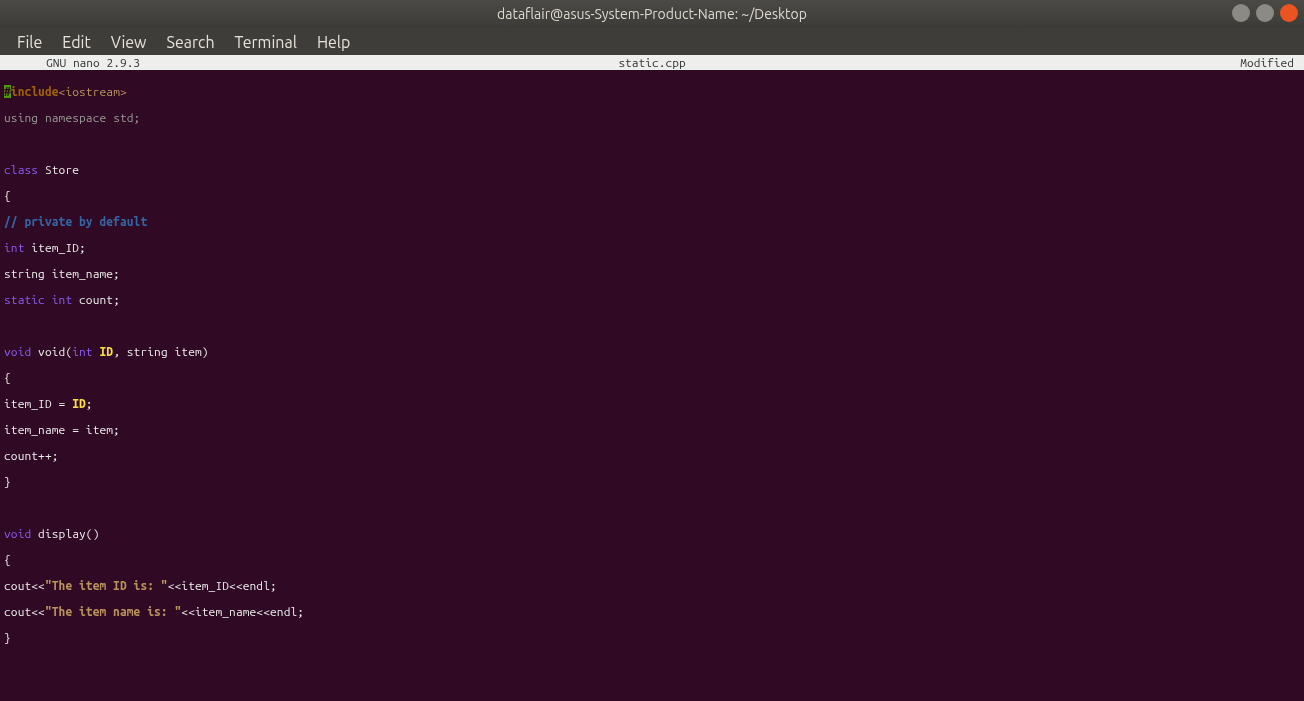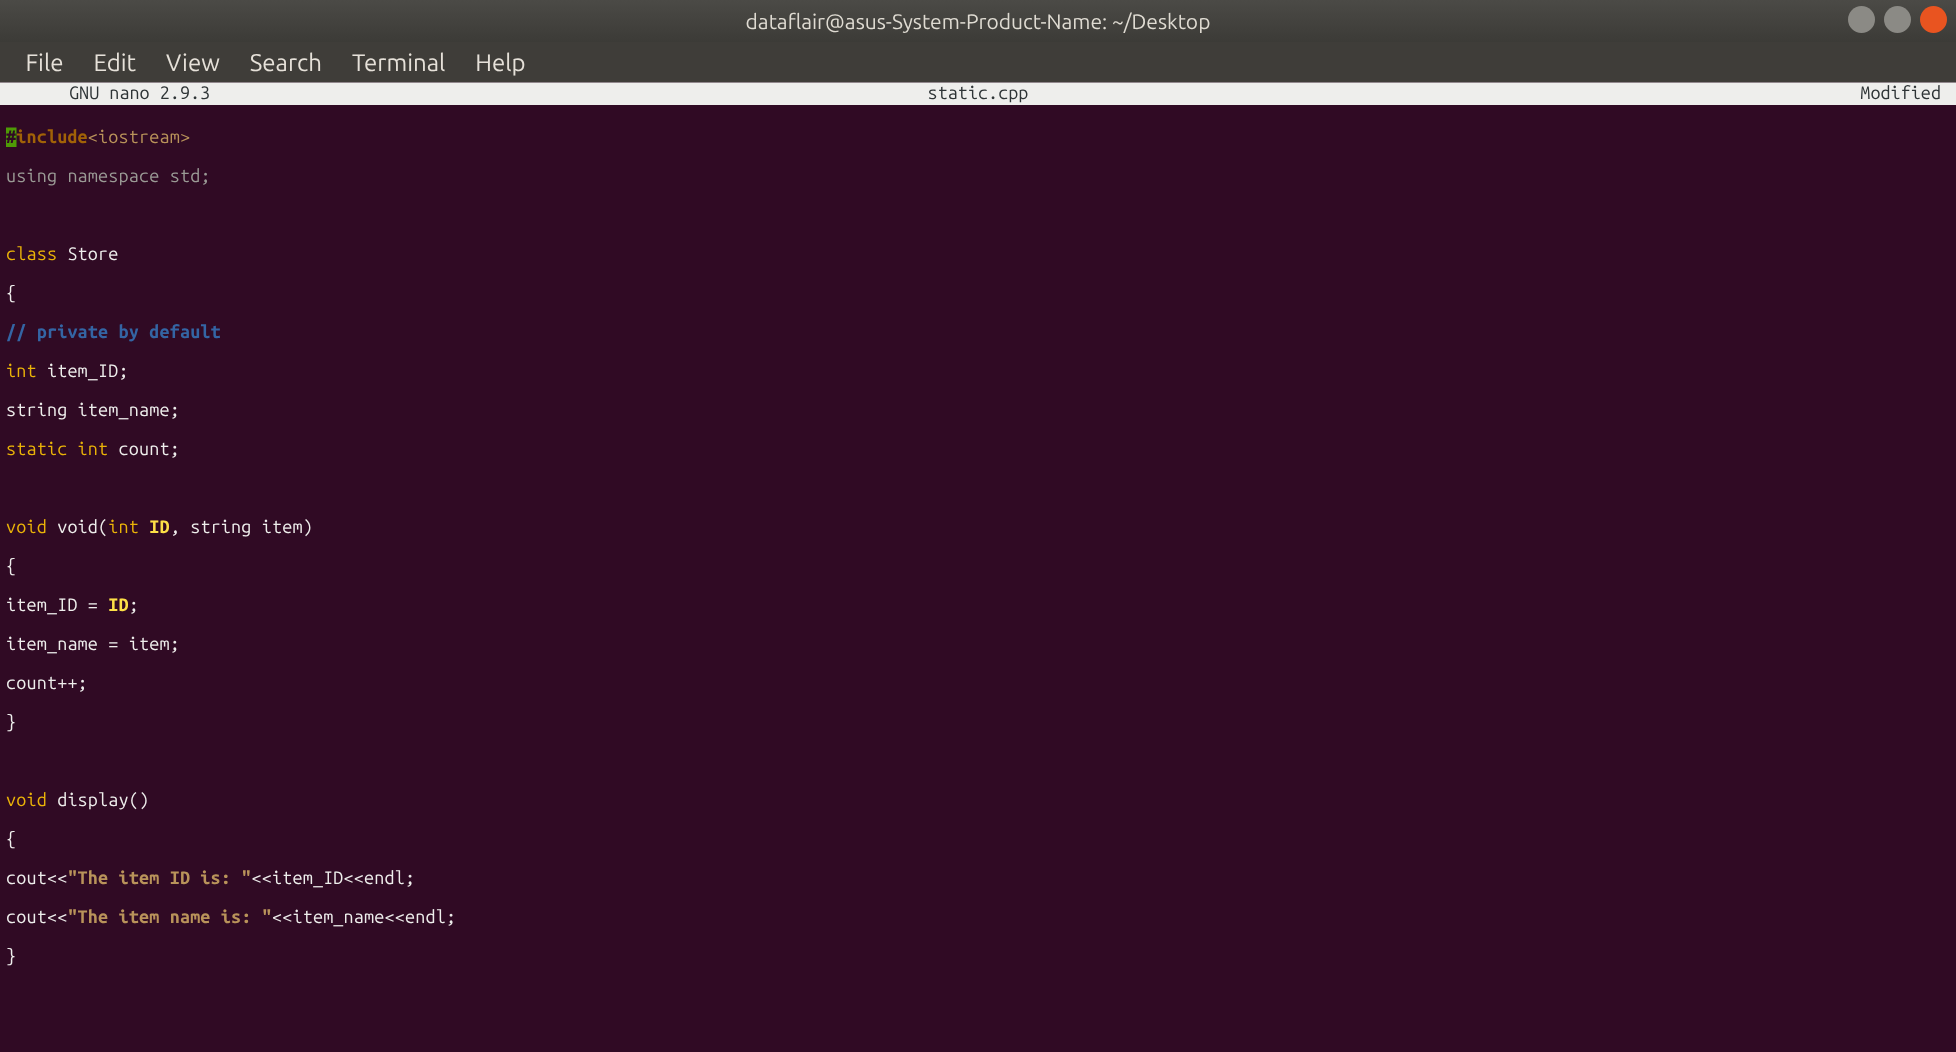--- a/index.html
+++ b/index.html
@@ -71,21 +71,21 @@
     padding: 2px 4px 0 4px;
     color: #eeeeec;
     line-height: 13px;
     white-space: pre;
     font-size: 12px;
     letter-spacing: 0.1px;
   }
   .line { min-height: 13px; }
   .c-gray { color: #9a9a95; }
   .c-gold { color: #b9935a; }
-  .c-green { color: #eab308; }
+  .c-green { color: #8b5cf6; }
   .c-red { color: #fde047; }
   .c-blue { color: #3465a4; }
   .c-cyan { color: #a16207; }
   .cursor-inv {
     background: #4e9a06;
     color: #300a24;
   }
   .bold { font-weight: bold; }
 </style>
 </head>

